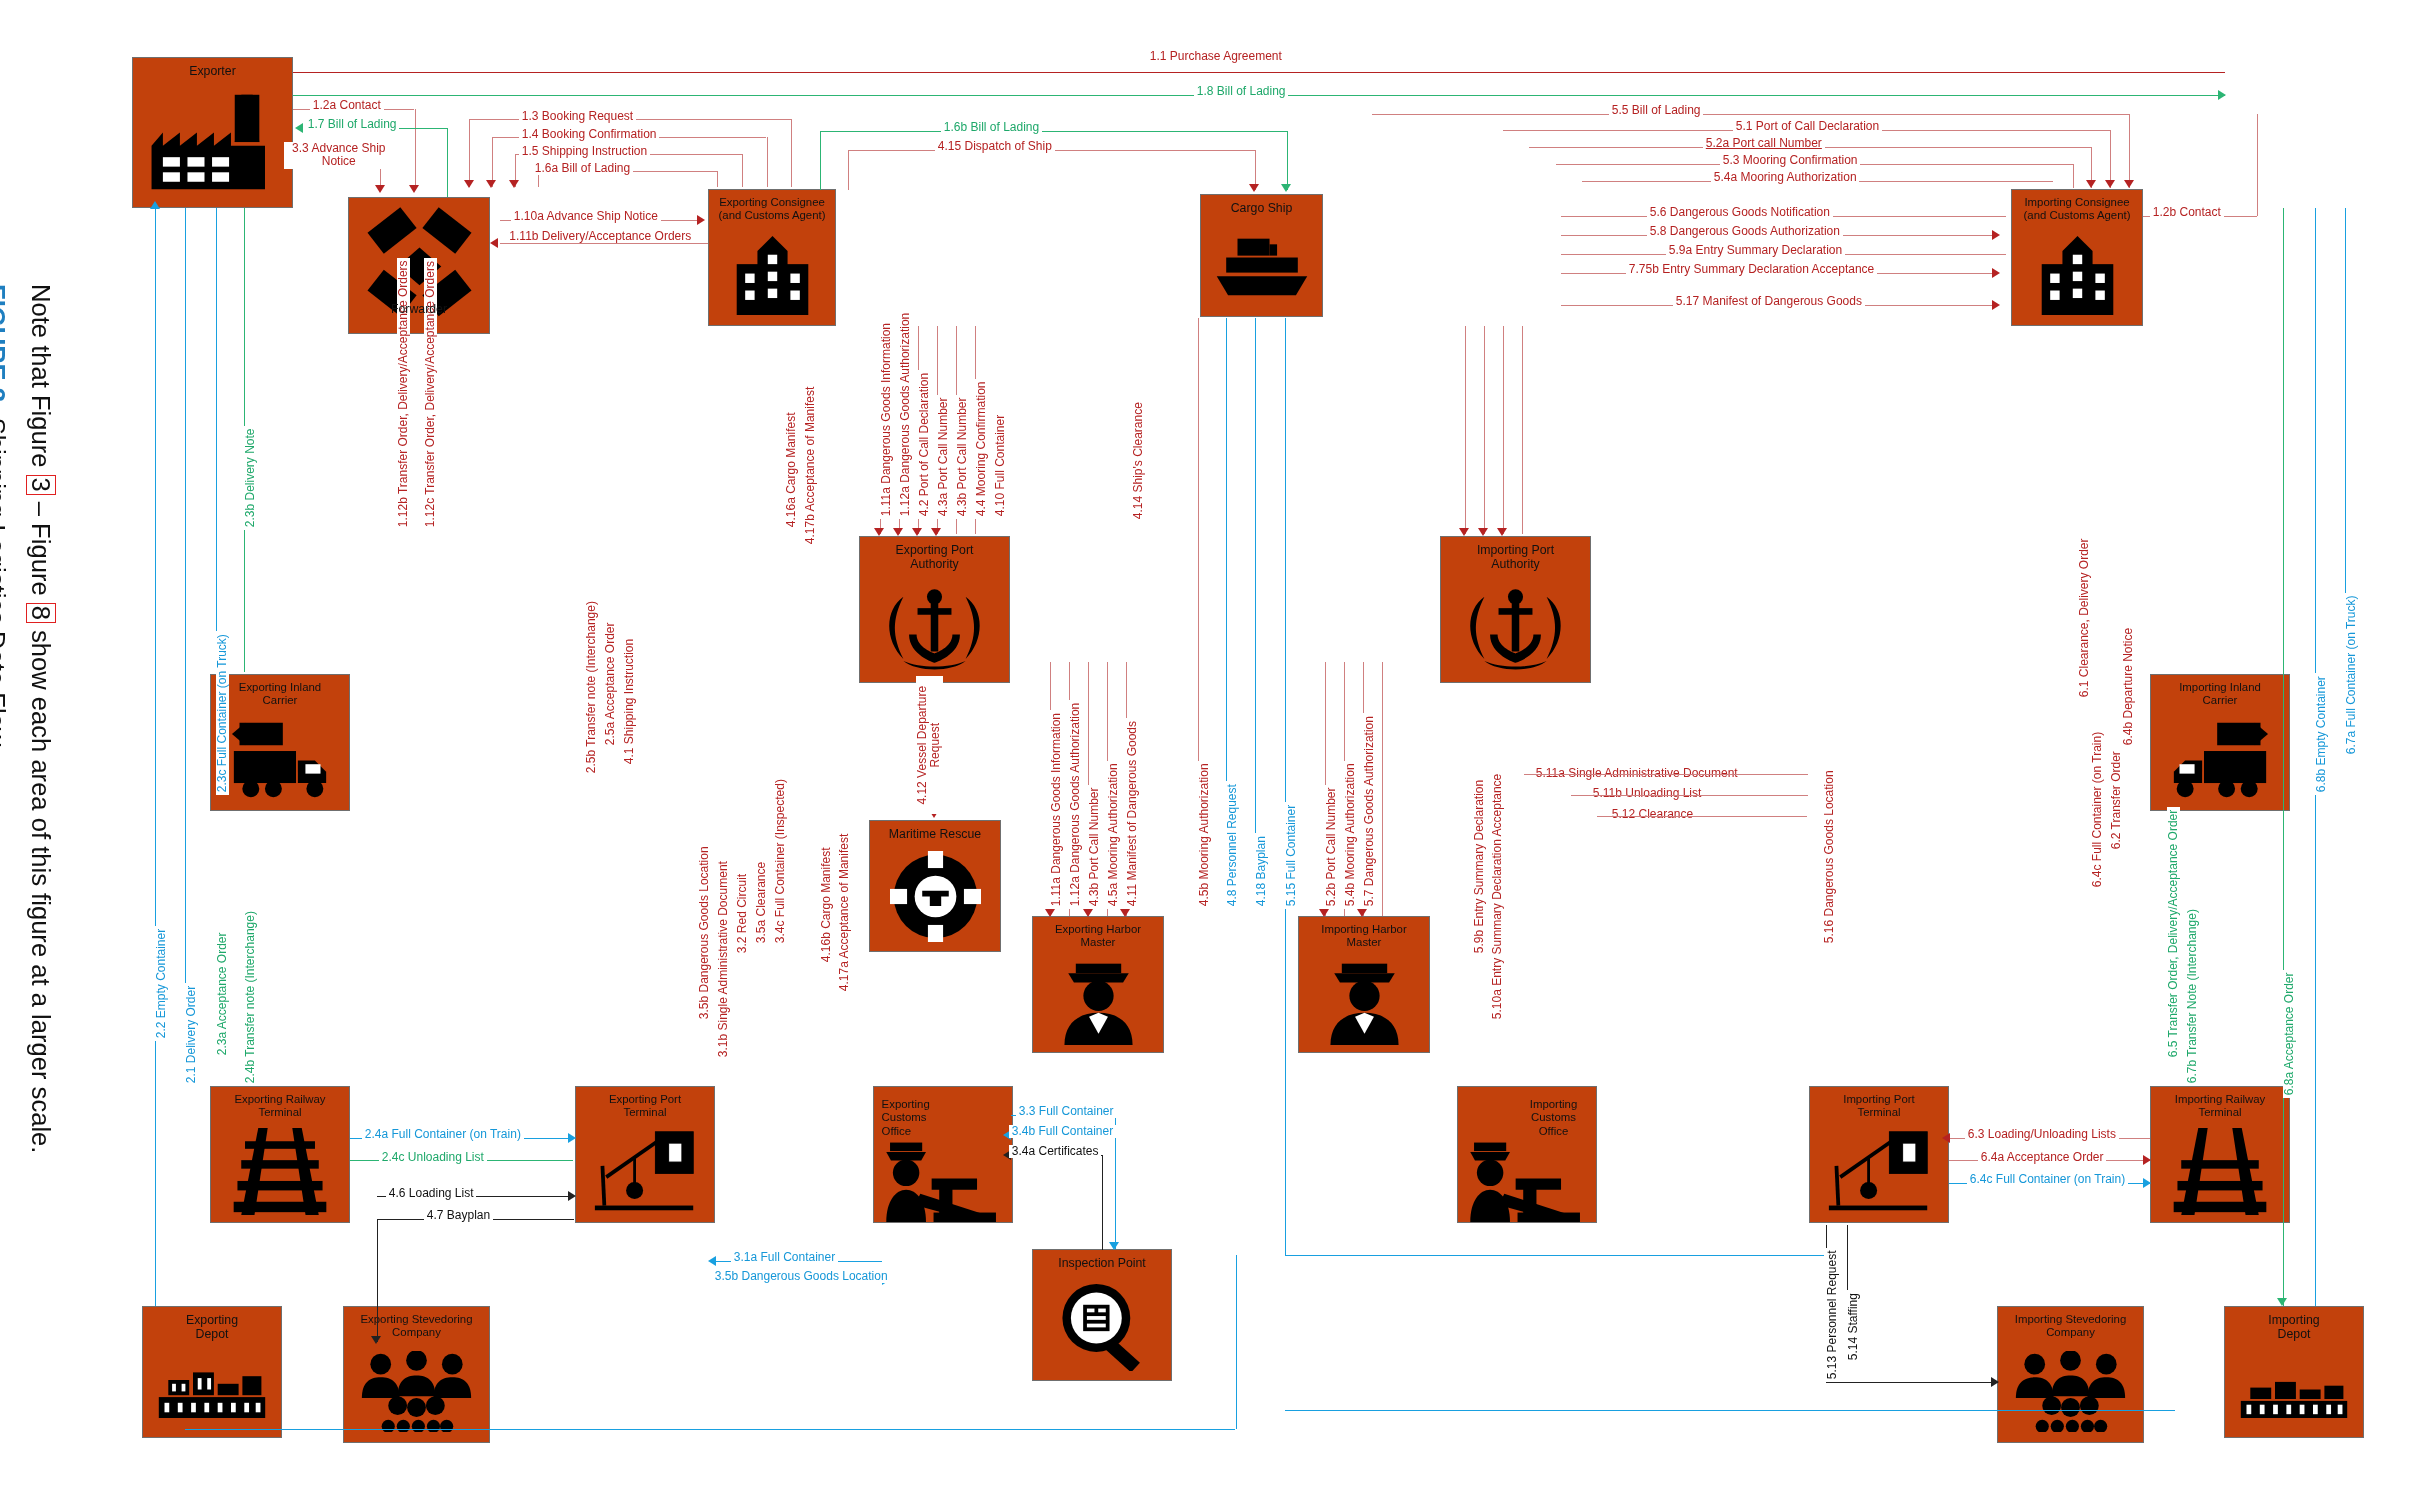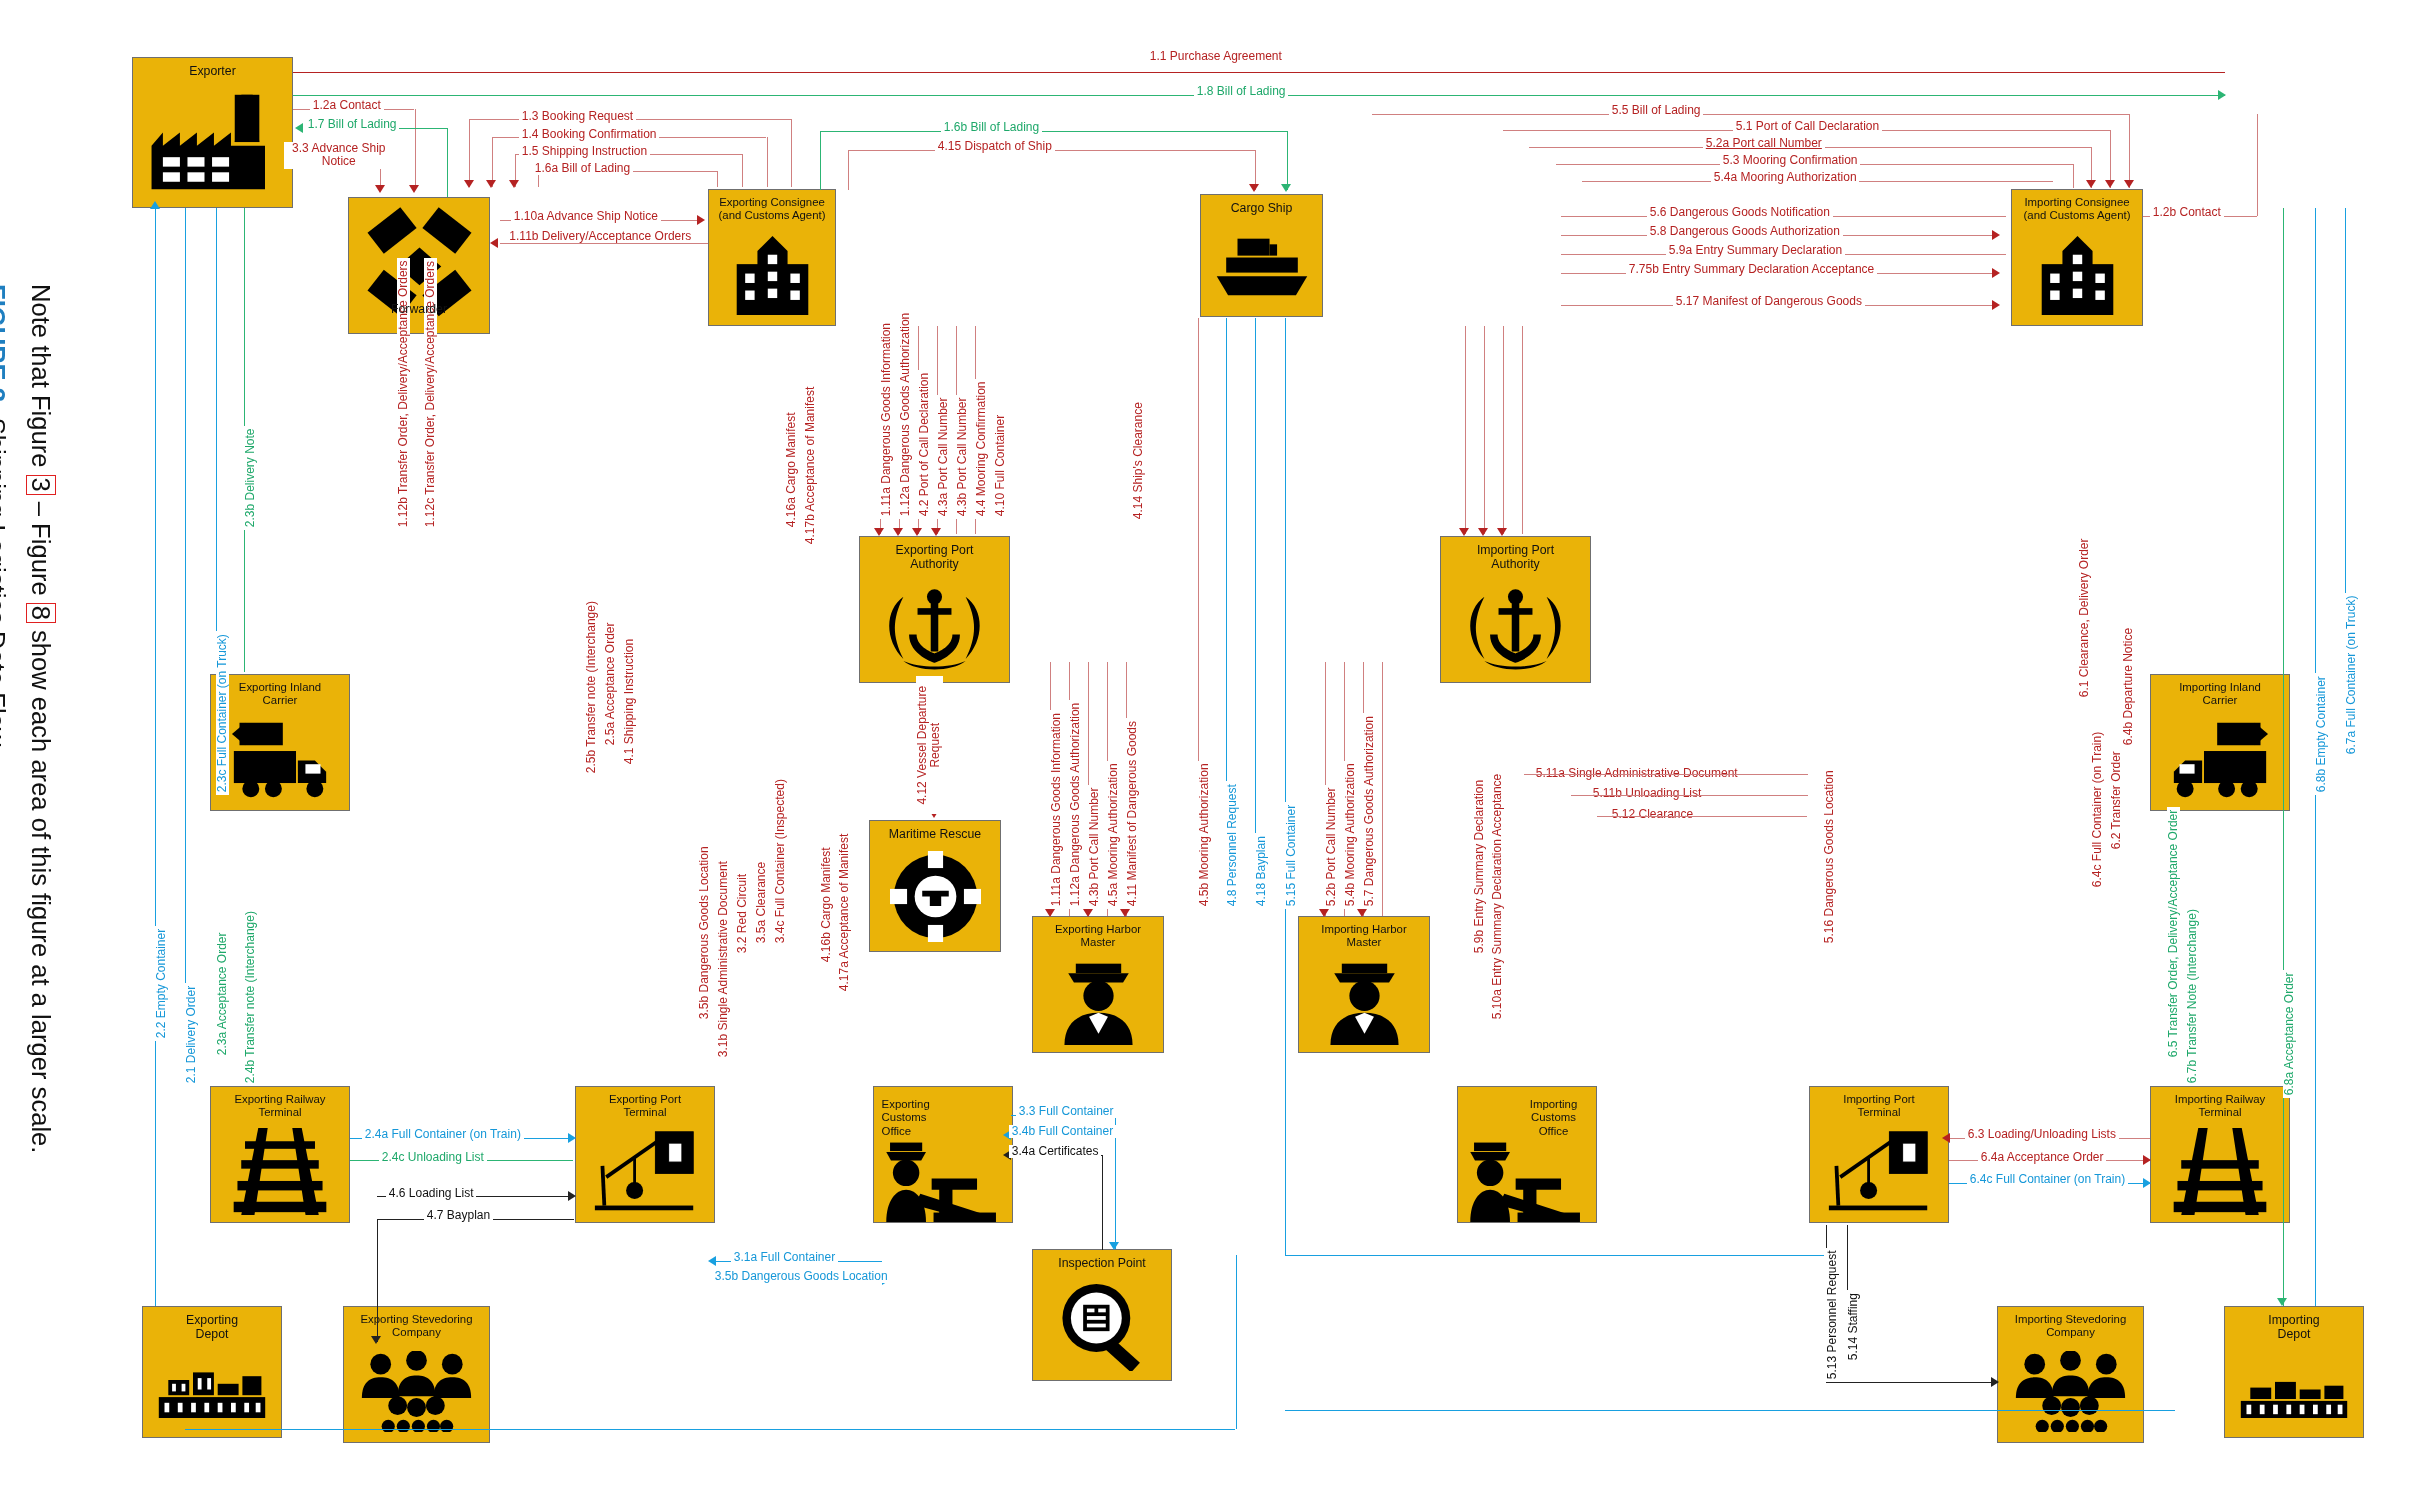--- a/index.html
+++ b/index.html
@@ -1,20 +1,20 @@
 <!DOCTYPE html>
 <html style="font-size:15px"><head>
 <meta charset="utf-8">
 <style>
   html,body{margin:0;padding:0;background:#fff;}
   body{font-family:"Liberation Sans",sans-serif;}
   #page{position:relative;width:2423px;height:1508px;background:#ffffff;overflow:hidden;}
 
   
-  .node{position:absolute;border:0.9px solid #6f6f6f;background:#eab308;box-sizing:border-box;
+  .node{position:absolute;border:0.9px solid #6f6f6f;background:#c2410c;box-sizing:border-box;
         display:flex;flex-direction:column;align-items:center;justify-content:flex-start;}
   .node .ttl{font-size:12.3px;line-height:1.15;color:#111;text-align:center;padding:5.7px 3.8px 1.9px;
              font-family:"Liberation Sans",sans-serif;}
   .node .gl{flex:1;display:flex;align-items:center;justify-content:center;width:100%;}
   .node svg{display:block;}
 
   
   .ln{position:absolute;}
   .h{height:0;border-top-width:1.3px;border-top-style:solid;}
   .v{width:0;border-left-width:1.3px;border-left-style:solid;}

